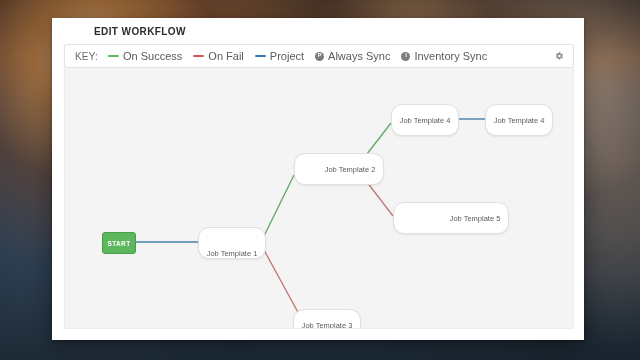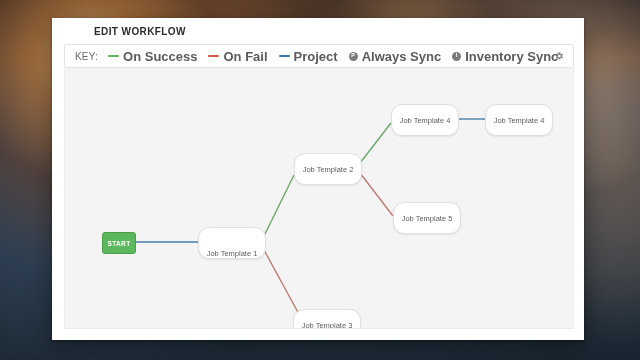--- a/index.html
+++ b/index.html
@@ -54,21 +54,21 @@
   #key-bar{
     position:absolute;left:12px;top:26px;width:508px;height:22px;
     border:1px solid #e3e3e3;border-radius:2px;background:#ffffff;
     display:flex;align-items:center;
   }
   .key-label{
     font-size:10px;color:#6a6a6a;margin-left:10px;margin-right:10px;letter-spacing:0.2px;
   }
   .key-item{display:flex;align-items:center;margin-right:11px;}
   .key-swatch{width:11px;height:2.5px;border-radius:1px;margin-right:4px;}
-  .key-text{font-size:13px;color:#5b5b5b;font-weight:bold;}
+  .key-text{font-size:11px;color:#5b5b5b;}
   .key-badge{
     width:9px;height:9px;border-radius:50%;
     display:flex;align-items:center;justify-content:center;
     color:#fff;font-size:5.5px;font-weight:bold;margin-right:4px;
     line-height:1;
   }
   #gear-btn{
     position:absolute;right:8px;top:50%;transform:translateY(-50%);
     width:12px;height:12px;display:flex;align-items:center;justify-content:center;
     cursor:pointer;
@@ -146,30 +146,30 @@
         <line x1="295" y1="105" x2="328" y2="148" stroke="#bf7b78" stroke-width="1.4"></line>
         <line x1="392" y1="51" x2="420" y2="51" stroke="#4a7fa8" stroke-width="1.4"></line>
       </svg>
     <div id="nodes-container">
         <div class="" id="node-start" style="left: 37px; top: 164px; width: 32px; height: 20px;">
           <span>START</span>
         </div>
         <div class="node" style="left: 133px; top: 159px; width: 66px; height: 30px; align-items: flex-end;">
           <span>Job Template 1</span>
         </div>
-        <div class="node" style="left: 229px; top: 85px; width: 66px; height: 30px;">
+        <div class="node" style="left: 229px; top: 85px; width: 66px; height: 30px; padding-left: 22px;">
           <span>Job Template 2</span>
         </div>
         <div class="node" style="left: 228px; top: 233px; width: 66px; height: 30px; margin-top: 8px;">
           <span>Job Template 3</span>
         </div>
         <div class="node" style="left: 326px; top: 36px; width: 66px; height: 30px;">
           <span>Job Template 4</span>
         </div>
-        <div class="node" style="left: 328px; top: 134px; width: 66px; height: 30px;">
+        <div class="node" style="left: 328px; top: 134px; width: 66px; height: 30px; padding-left: 48px;">
           <span>Job Template 5</span>
         </div>
         <div class="node" style="left: 420px; top: 36px; width: 66px; height: 30px;">
           <span>Job Template 4</span>
         </div>
       </div>
   </div>
 
 </div>
 

